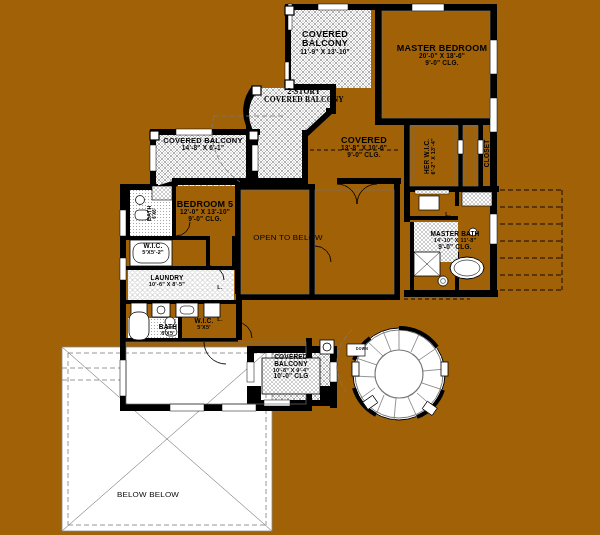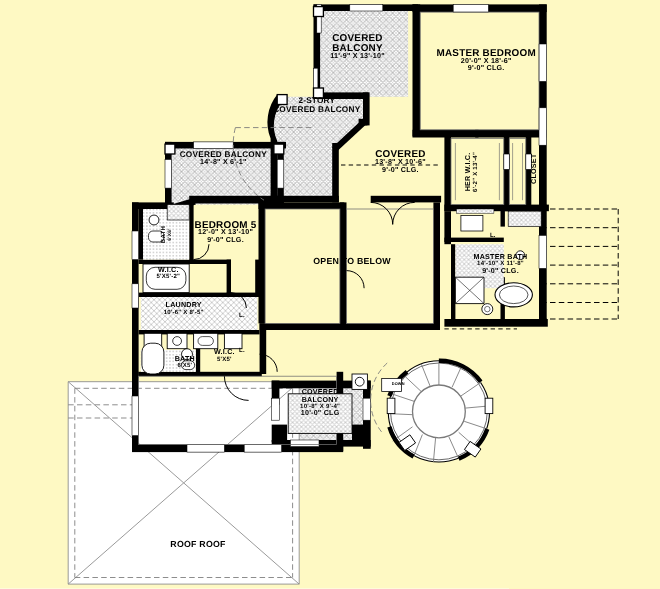--- a/index.html
+++ b/index.html
@@ -1,34 +1,34 @@
 <!DOCTYPE html>
 <html><head>
 <meta charset="utf-8">
 <style>
   html,body{margin:0;padding:0;background:#ffffff;}
   body{width:600px;height:535px;overflow:hidden;
        font-family:"Liberation Sans","DejaVu Sans",sans-serif;}
-  #plan{position:relative;width:600px;height:535px;background:#fef9c3;}
+  #plan{position:relative;width:600px;height:535px;background:#a16207;}
   svg.plan-svg{position:absolute;left:0;top:0;width:600px;height:535px;}
   
   .lbl{position:absolute;text-align:center;color:#000;
        font-weight:bold;letter-spacing:.2px;line-height:1.05;
        white-space:nowrap;}
   .lbl .nm{display:block;font-size:9px;}
   .lbl .dm{display:block;font-size:6.5px;}
   .lbl .cl{display:block;font-size:6.5px;}
   .lbl.sm .nm{font-size:7.5px;}
   .lbl.xs .nm{font-size:6.5px;}
   .lbl.xs .dm{font-size:5.5px;}
   .lbl.tiny .nm{font-size:5.5px;}
   .lbl.tiny .dm{font-size:4.5px;}
   .lbl.rot{transform-origin:center center;}
   .lbl.down{font-size:3.5px;font-weight:bold;}
-  .lbl.plainlbl{font-size:8px;font-weight:bold;padding-left:32px;}
+  .lbl.plainlbl{font-size:8px;font-weight:normal;}
 </style>
 </head>
 <body>
 
 <div id="plan">
 
 <svg class="plan-svg" viewBox="0 0 600 535">
   <defs>
 
     <pattern id="hatchBal" width="6" height="6" patternUnits="userSpaceOnUse">
@@ -327,21 +327,21 @@
   <span class="nm">BALCONY</span>
   <span class="dm">11'-9" X 13'-10"</span>
 </div>
 
 <div class="lbl" style="left:382px;top:44px;width:120px;">
   <span class="nm">MASTER BEDROOM</span>
   <span class="dm">20'-0" X 18'-6"</span>
   <span class="cl">9'-0" CLG.</span>
 </div>
 
-<div class="lbl sm" style="left:228px;top:88px;width:120px;">
+<div class="lbl sm" style="left:244px;top:88px;width:120px;font-family:Liberation Serif, serif;">
   <span class="nm">2-STORY</span>
   <span class="nm">COVERED BALCONY</span>
 </div>
 
 <div class="lbl sm" style="left:143px;top:137px;width:120px;">
   <span class="nm">COVERED BALCONY</span>
   <span class="dm">14'-8" X 6'-1"</span>
 </div>
 
 <div class="lbl" style="left:322px;top:136px;width:84px;">
@@ -402,21 +402,21 @@
 
 <div class="lbl xs" style="left:254px;top:354px;width:74px;">
   <span class="nm">COVERED</span>
   <span class="nm">BALCONY</span>
   <span class="dm">10'-8" X 9'-4"</span>
   <span class="cl">10'-0" CLG</span>
 </div>
 
 
 <div class="lbl plainlbl" style="left:103px;top:491px;width:90px;">
-  <span>ROOF ROOF</span>
+  <span>BELOW BELOW</span>
 </div>
 
 <div class="lbl down" style="left:349px;top:348px;width:26px;">
   <span>DOWN</span>
 </div>
 
 <div class="lbl tiny" style="left:213px;top:285px;width:14px;">
   <span class="nm">L.</span>
 </div>
 <div class="lbl tiny" style="left:213px;top:317px;width:14px;">

